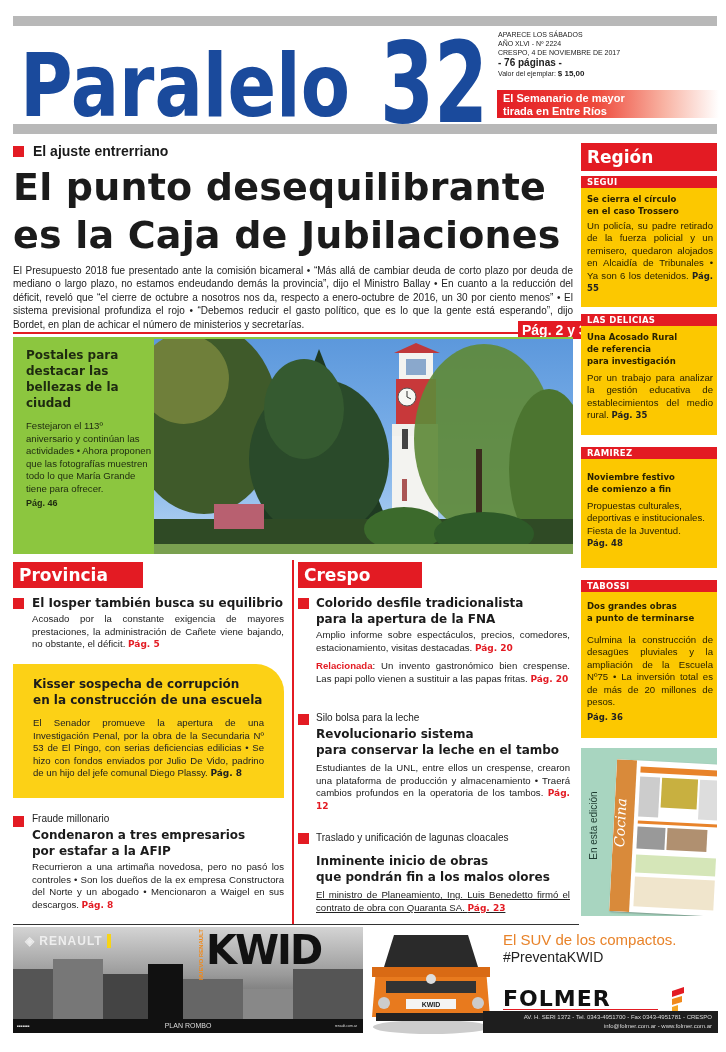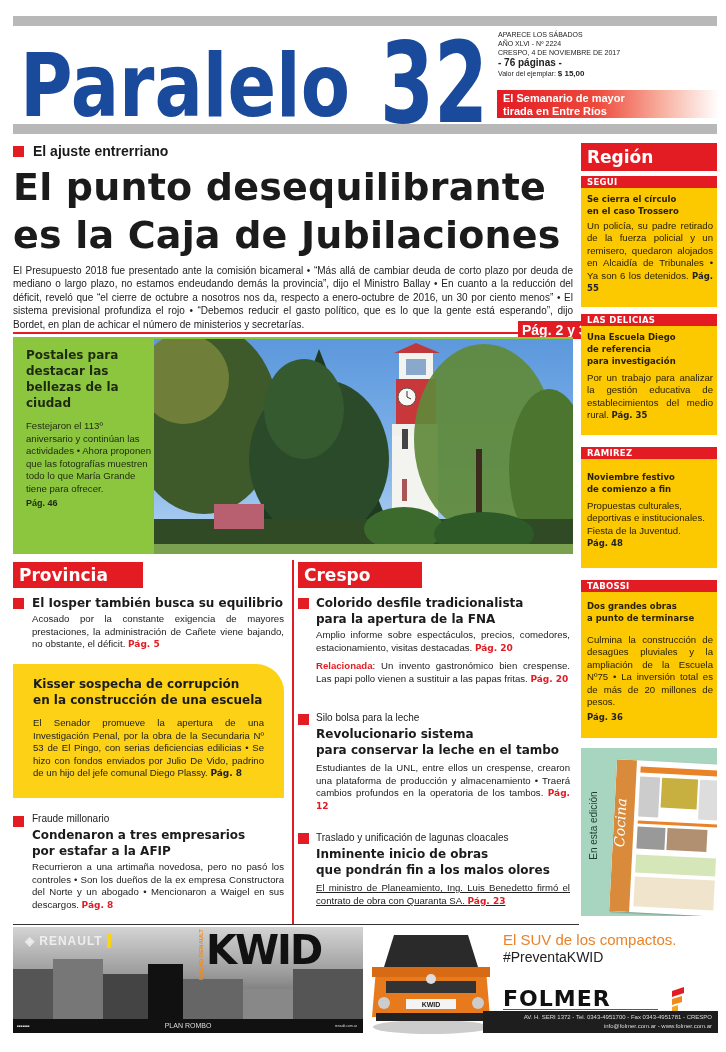--- a/index.html
+++ b/index.html
@@ -213,21 +213,21 @@
   <div class="small-kicker" style="margin-bottom:3px;">Silo bolsa para la leche</div>
   <h3>
     <div>Revolucionario sistema</div>
     <div>para conservar la leche en el tambo</div>
   </h3>
   <p style="margin-top:4px;"><span>Estudiantes de la UNL, entre ellos un crespense, crearon una plataforma de producción y almacenamiento • Traerá cambios profundos en la operatoria de los tambos. </span><span class="pg">Pág. 12</span></p>
 </div>
 
 <div class="sq-head" style="left:298px; top:833px;"></div>
 <div class="story" style="left:316px; top:832px; width:254px;">
-  <div class="small-kicker" style="margin-bottom:3px;">Traslado y unificación de lagunas cloacales</div>
+  <div class="small-kicker" style="margin-bottom:10px;">Traslado y unificación de lagunas cloacales</div>
   <h3>
     <div>Inminente inicio de obras</div>
     <div>que pondrán fin a los malos olores</div>
   </h3>
   <p style="margin-top:4px;text-decoration:underline;"><span>El ministro de Planeamiento, Ing. Luis Benedetto firmó el contrato de obra con Quaranta SA. </span><span class="pg">Pág. 23</span></p>
 </div>
 
 <div class="hrule" style="left:13px; top:924px; width:566px;"></div>
 
 <div class="region-head">Región</div>
@@ -240,21 +240,21 @@
         <div>en el caso Trossero</div>
       </h4>
     <p style="margin-top:3px;"><span>Un policía, su padre retirado de la fuerza policial y un remisero, quedaron alojados en Alcaidía de Tribunales • Ya son 6 los detenidos. </span><span class="pg-dark">Pág. 55</span></p>
   </div>
 </div>
 
 <div class="rcard" style="top:314px; height:121px;">
   <div class="tag">LAS DELICIAS</div>
   <div class="body">
     <h4>
-        <div>Una Escuela Diego</div>
+        <div>Una Acosado Rural</div>
         <div>de referencia</div>
         <div>para investigación</div>
       </h4>
     <p><span>Por un trabajo para analizar la gestión educativa de establecimientos del medio rural. </span><span class="pg-dark">Pág. 35</span></p>
   </div>
 </div>
 
 <div class="rcard" style="top:447px; height:121px;">
   <div class="tag">RAMIREZ</div>
   <div class="body" style="padding-top:12px;">

